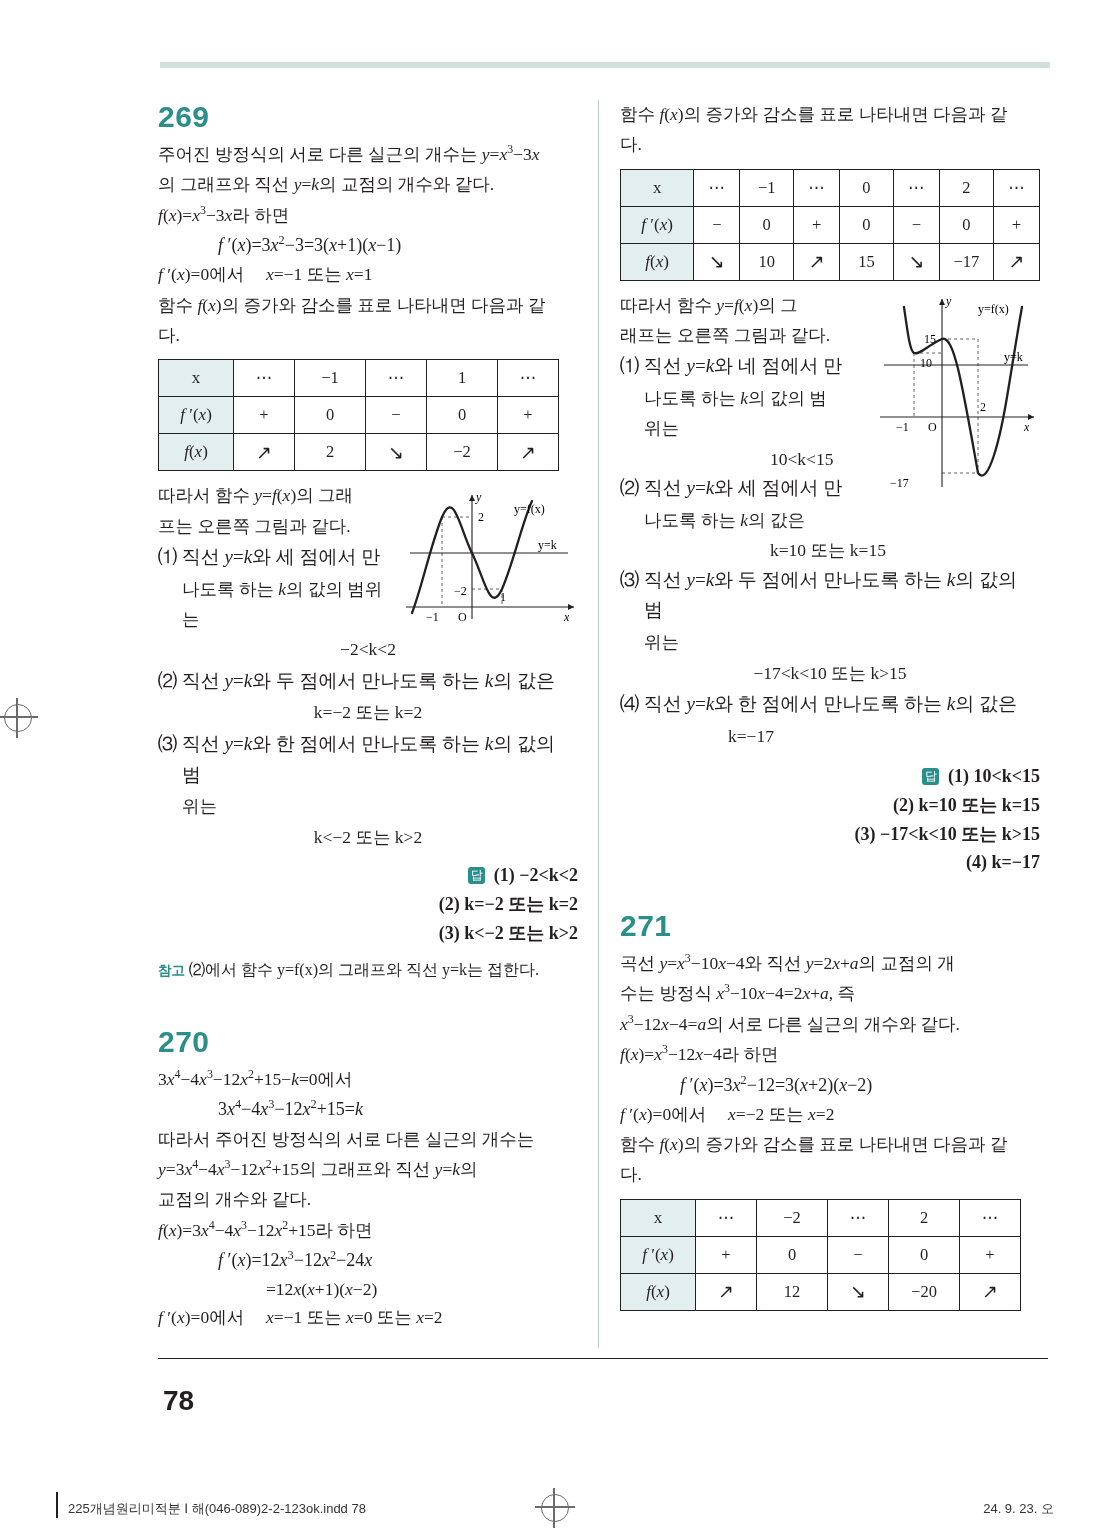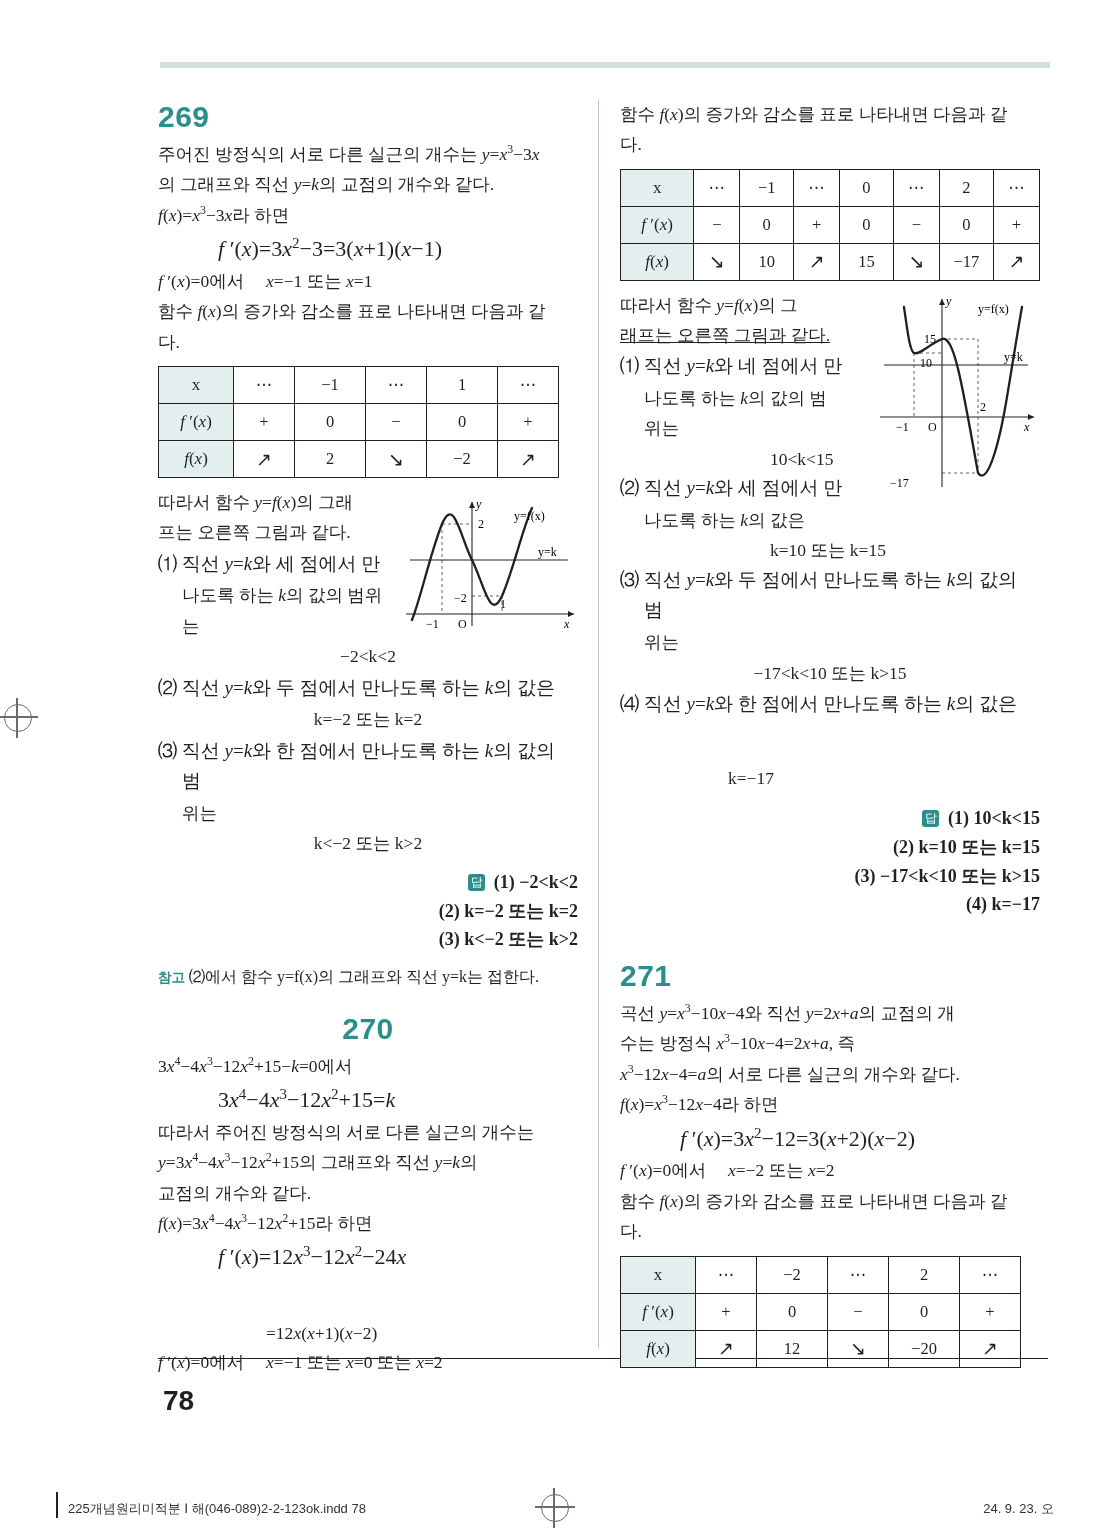--- a/index.html
+++ b/index.html
@@ -14,22 +14,22 @@
   
   .col{position:absolute;top:100px;width:420px;}
   .col-left{left:158px;}
   .col-right{left:620px;}
   .divider{position:absolute;left:598px;top:100px;width:1px;height:1248px;background:#b9c7c6;}
   .bottom-rule{position:absolute;left:158px;top:1358px;width:890px;height:1px;background:#231f20;}
   
   .qnum{font-family:"Liberation Sans",sans-serif;font-weight:bold;font-size:30px;color:#2a8f8a;letter-spacing:.5px;margin:0 0 6px 0;}
   p{margin:0 0 2px 0;font-size:17.5px;line-height:1.62;}
   .center-eq{text-align:center;font-size:17.5px;line-height:1.62;margin:2px 0;}
-  .eq-l1{padding-left:60px;font-size:22px;line-height:1.62;}
-  .eq-l2{padding-left:108px;font-size:17.5px;line-height:1.62;margin-top:44px;}
+  .eq-l1{padding-left:60px;font-size:18px;line-height:1.62;}
+  .eq-l2{padding-left:108px;font-size:17.5px;line-height:1.62;}
   .eq-l3{padding-left:150px;font-size:17.5px;line-height:1.62;}
   .hang{padding-left:24px;text-indent:-24px;font-size:19px;line-height:1.62;}
   .hang2{padding-left:24px;font-size:17.5px;line-height:1.62;}
   i{font-family:"Liberation Serif",serif;font-style:italic;}
   sup{font-size:.68em;vertical-align:super;}
   
   table.vt{border-collapse:collapse;margin:10px 0 10px 0;font-size:16.5px;}
   table.vt td,table.vt th{border:1px solid #231f20;text-align:center;font-weight:normal;}
   table.vt .hdr{background:#e3efee;width:72px;height:34px;font-size:17px;}
   table.vt td{height:34px;}
@@ -164,21 +164,21 @@
     </div>
     <div class="ansrow">
       <span>(3) k&lt;−2 또는 k&gt;2</span>
     </div>
 
     <div class="note">
       <span class="tag">참고</span>
       <span>⑵에서 함수 y=f(x)의 그래프와 직선 y=k는 접한다.</span>
     </div>
 
-    <div class="qnum" style="margin-top:22px;text-align:center;">270</div>
+    <div class="qnum" style="margin-top:42px;">270</div>
     <p>3<i>x</i><sup>4</sup>−4<i>x</i><sup>3</sup>−12<i>x</i><sup>2</sup>+15−<i>k</i>=0에서</p>
     <div class="eq-l1">3<i>x</i><sup>4</sup>−4<i>x</i><sup>3</sup>−12<i>x</i><sup>2</sup>+15=<i>k</i></div>
     <p>따라서 주어진 방정식의 서로 다른 실근의 개수는</p>
     <p><i>y</i>=3<i>x</i><sup>4</sup>−4<i>x</i><sup>3</sup>−12<i>x</i><sup>2</sup>+15의 그래프와 직선 <i>y</i>=<i>k</i>의</p>
     <p>교점의 개수와 같다.</p>
     <p><i>f</i>(<i>x</i>)=3<i>x</i><sup>4</sup>−4<i>x</i><sup>3</sup>−12<i>x</i><sup>2</sup>+15라 하면</p>
     <div class="eq-l1"><i>f</i> ′(<i>x</i>)=12<i>x</i><sup>3</sup>−12<i>x</i><sup>2</sup>−24<i>x</i></div>
     <div class="eq-l2">=12<i>x</i>(<i>x</i>+1)(<i>x</i>−2)</div>
     <p><i>f</i> ′(<i>x</i>)=0에서 &nbsp;&nbsp;&nbsp;&nbsp;<i>x</i>=−1 또는 <i>x</i>=0 또는 <i>x</i>=2</p>
   </div>
@@ -246,21 +246,21 @@
         <text x="122" y="120" font-family="Liberation Serif, serif" font-size="12">2</text>
         <text x="66" y="52" font-family="Liberation Serif, serif" font-size="12">15</text>
         <text x="62" y="76" font-family="Liberation Serif, serif" font-size="12">10</text>
         <text x="32" y="196" font-family="Liberation Serif, serif" font-size="12">−17</text>
         <text x="120" y="22" font-family="Liberation Serif, serif" font-size="12">y=f(x)</text>
         <text x="146" y="70" font-family="Liberation Serif, serif" font-size="12">y=k</text>
       </svg>
     </div>
 
     <p style="width:226px;">따라서 함수 <i>y</i>=<i>f</i>(<i>x</i>)의 그</p>
-    <p style="width:226px;text-decoration:underline;">래프는 오른쪽 그림과 같다.</p>
+    <p style="width:226px;">래프는 오른쪽 그림과 같다.</p>
     <p class="hang" style="width:226px;">⑴ 직선 <i>y</i>=<i>k</i>와 네 점에서 만</p>
     <p class="hang2" style="width:226px;">나도록 하는 <i>k</i>의 값의 범</p>
     <p class="hang2">위는</p>
     <div class="eq-l3">10&lt;k&lt;15</div>
 
     <p class="hang" style="width:226px;">⑵ 직선 <i>y</i>=<i>k</i>와 세 점에서 만</p>
     <p class="hang2" style="width:226px;">나도록 하는 <i>k</i>의 값은</p>
     <div class="eq-l3">k=10 또는 k=15</div>
 
     <p class="hang">⑶ 직선 <i>y</i>=<i>k</i>와 두 점에서 만나도록 하는 <i>k</i>의 값의 범</p>
@@ -277,21 +277,21 @@
     <div class="ansrow">
       <span>(2) k=10 또는 k=15</span>
     </div>
     <div class="ansrow">
       <span>(3) −17&lt;k&lt;10 또는 k&gt;15</span>
     </div>
     <div class="ansrow">
       <span>(4) k=−17</span>
     </div>
 
-    <div class="qnum" style="margin-top:40px;">271</div>
+    <div class="qnum" style="margin-top:32px;">271</div>
     <p>곡선 <i>y</i>=<i>x</i><sup>3</sup>−10<i>x</i>−4와 직선 <i>y</i>=2<i>x</i>+<i>a</i>의 교점의 개</p>
     <p>수는 방정식 <i>x</i><sup>3</sup>−10<i>x</i>−4=2<i>x</i>+<i>a</i>, 즉</p>
     <p><i>x</i><sup>3</sup>−12<i>x</i>−4=<i>a</i>의 서로 다른 실근의 개수와 같다.</p>
     <p><i>f</i>(<i>x</i>)=<i>x</i><sup>3</sup>−12<i>x</i>−4라 하면</p>
     <div class="eq-l1"><i>f</i> ′(<i>x</i>)=3<i>x</i><sup>2</sup>−12=3(<i>x</i>+2)(<i>x</i>−2)</div>
     <p><i>f</i> ′(<i>x</i>)=0에서 &nbsp;&nbsp;&nbsp;&nbsp;<i>x</i>=−2 또는 <i>x</i>=2</p>
     <p>함수 <i>f</i>(<i>x</i>)의 증가와 감소를 표로 나타내면 다음과 같</p>
     <p>다.</p>
 
     <table class="vt">

